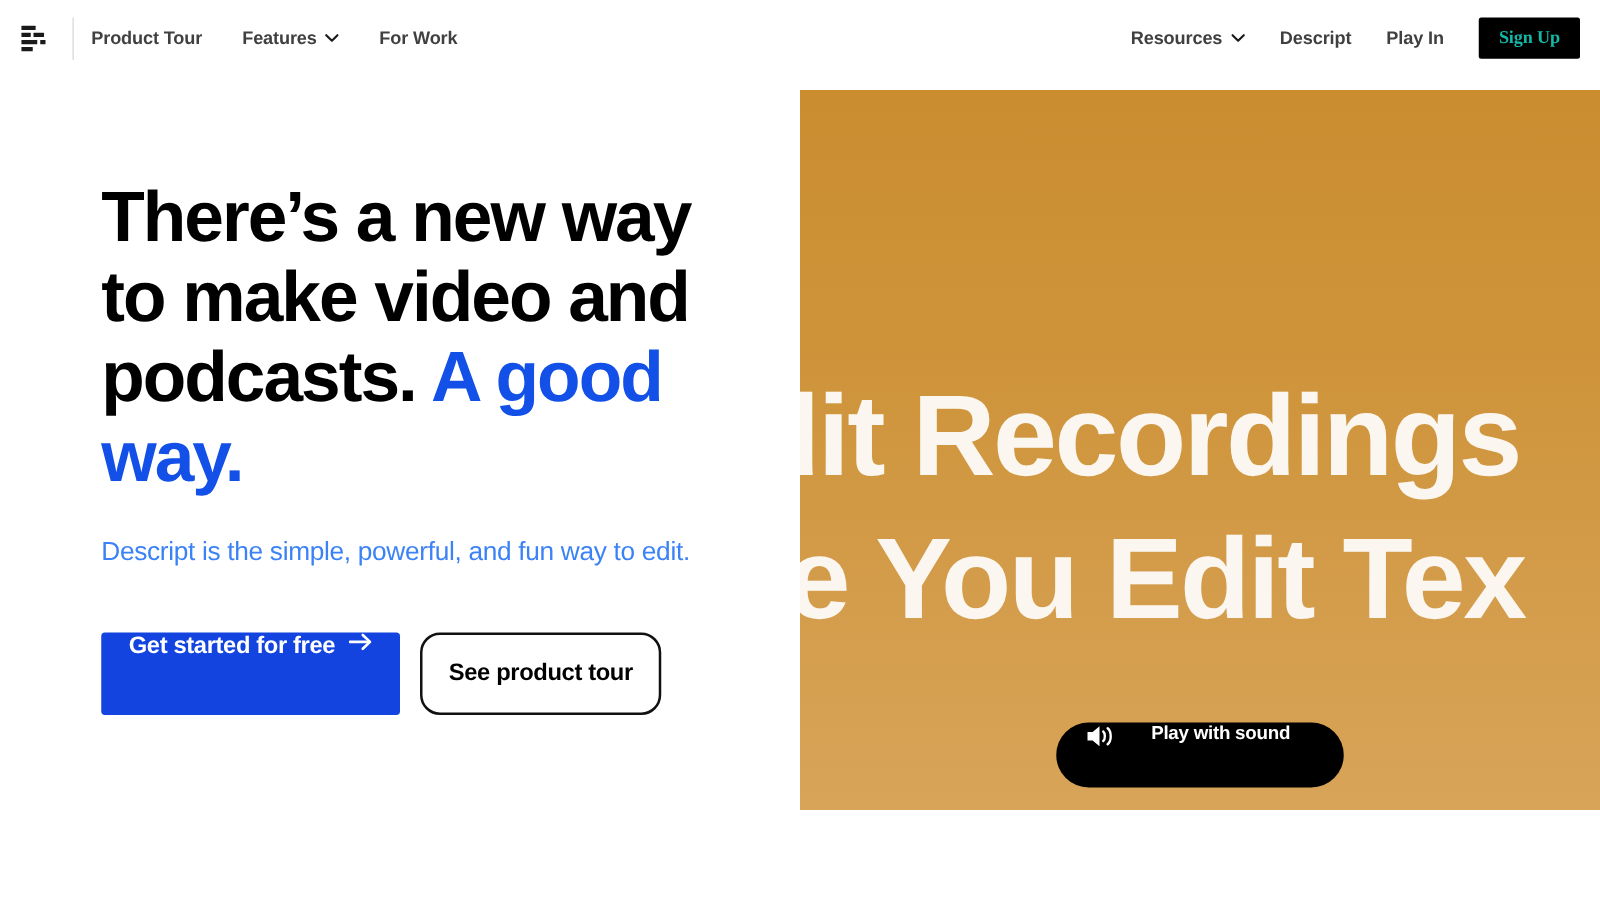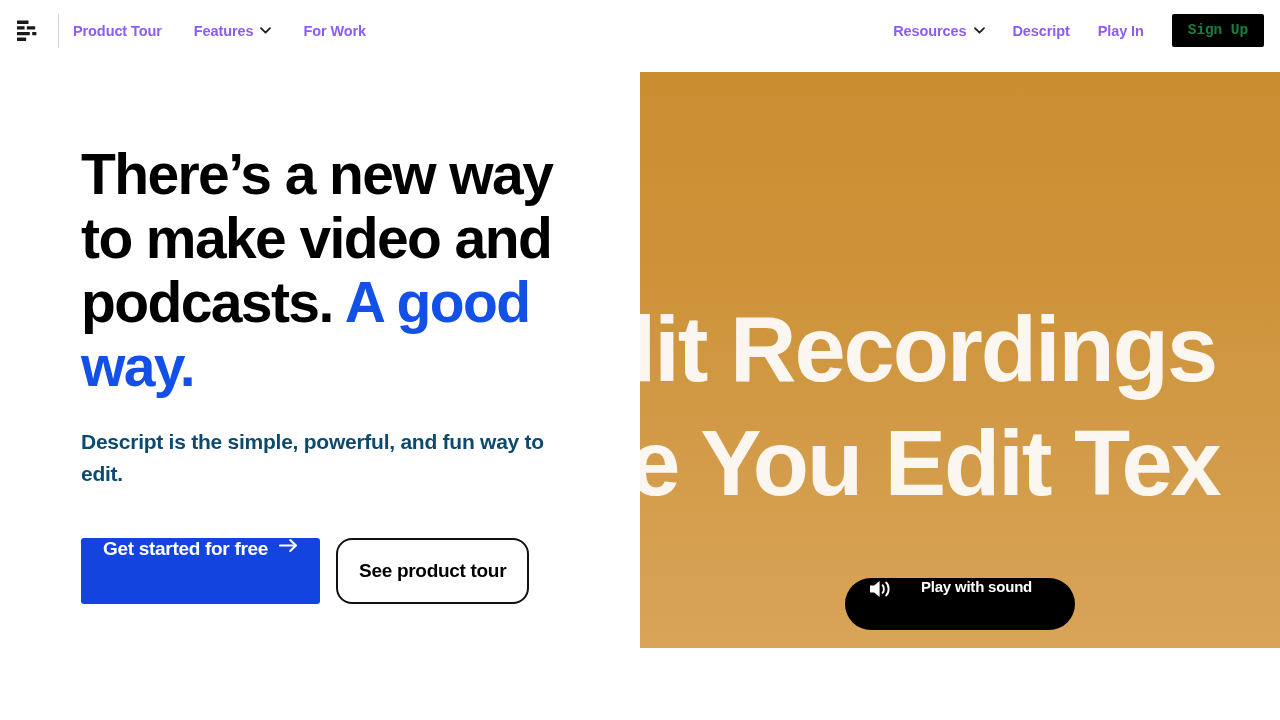--- a/index.html
+++ b/index.html
@@ -57,21 +57,21 @@
   }
 
   .nav-items {
     display: flex;
     align-items: center;
   }
 
   .nav-link {
     font-size: 14.5px;
     font-weight: 700;
-    color: #8b5cf6;
+    color: #404040;
     letter-spacing: -0.1px;
     padding: 6px 0;
     margin-right: 32px;
     display: flex;
     align-items: center;
     cursor: pointer;
     white-space: nowrap;
   }
   .nav-link:last-child { margin-right: 11px; }
 
@@ -84,29 +84,29 @@
   .nav-right {
     margin-left: auto;
     display: flex;
     align-items: center;
   }
 
   .nav-right .nav-link { margin-right: 28px; }
 
   .signup-btn {
     background: #000000;
-    color: #15803d;
+    color: #14b8a6;
     font-size: 14.5px;
     font-weight: 700;
     padding: 9px 16px 10px 16px;
     border: none;
     border-radius: 2px;
     cursor: pointer;
     letter-spacing: -0.1px;
-    font-family: Liberation Mono, monospace;
+    font-family: Liberation Serif, serif;
     line-height: 1;
   }
 
   
   .hero-left {
     position: absolute;
     top: 61px;
     left: 0;
     width: 640px;
     height: 659px;
@@ -125,22 +125,22 @@
     width: 510px;
   }
 
   .headline .accent { color: #1350E8; }
 
   .subhead {
     margin: 0;
     padding-top: 28px;
     font-size: 21px;
     line-height: 32px;
-    color: #0c4a6e;
-    font-weight: 700;
+    color: #3b82f6;
+    font-weight: 400;
     letter-spacing: -0.25px;
     width: 480px;
   }
 
   .cta-row {
     display: flex;
     align-items: flex-start;
     padding-top: 48px;
   }
 

